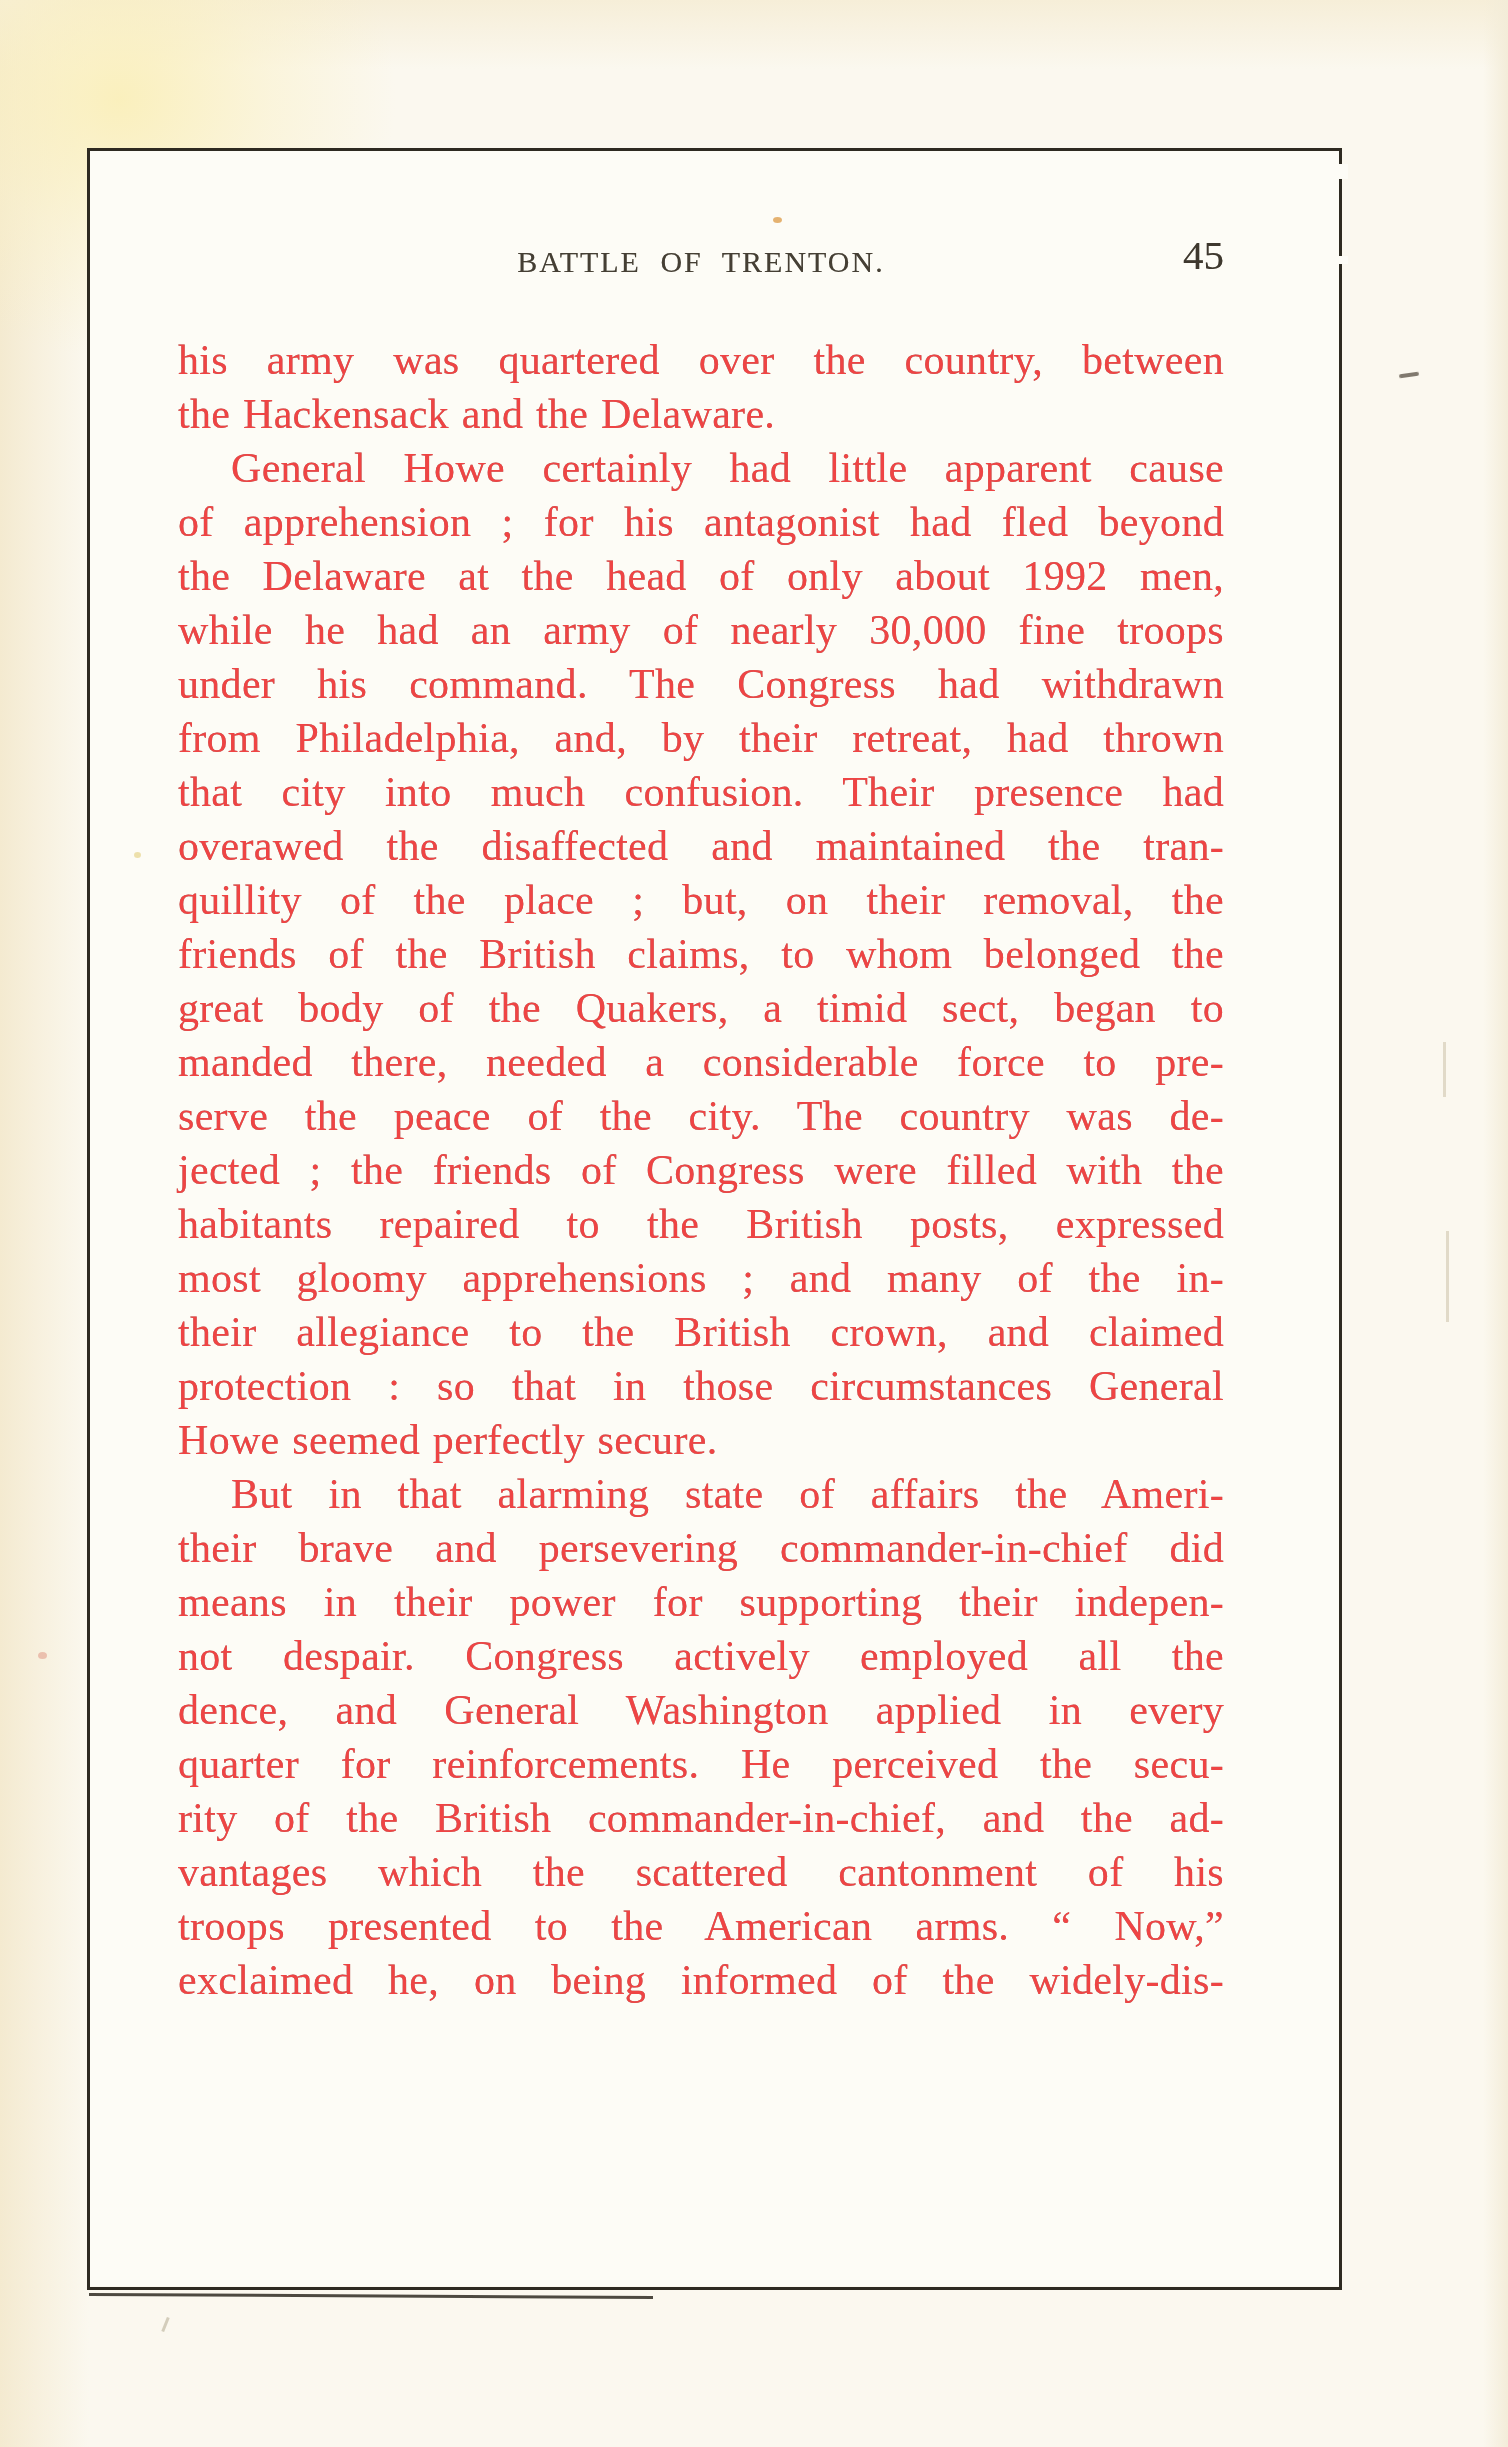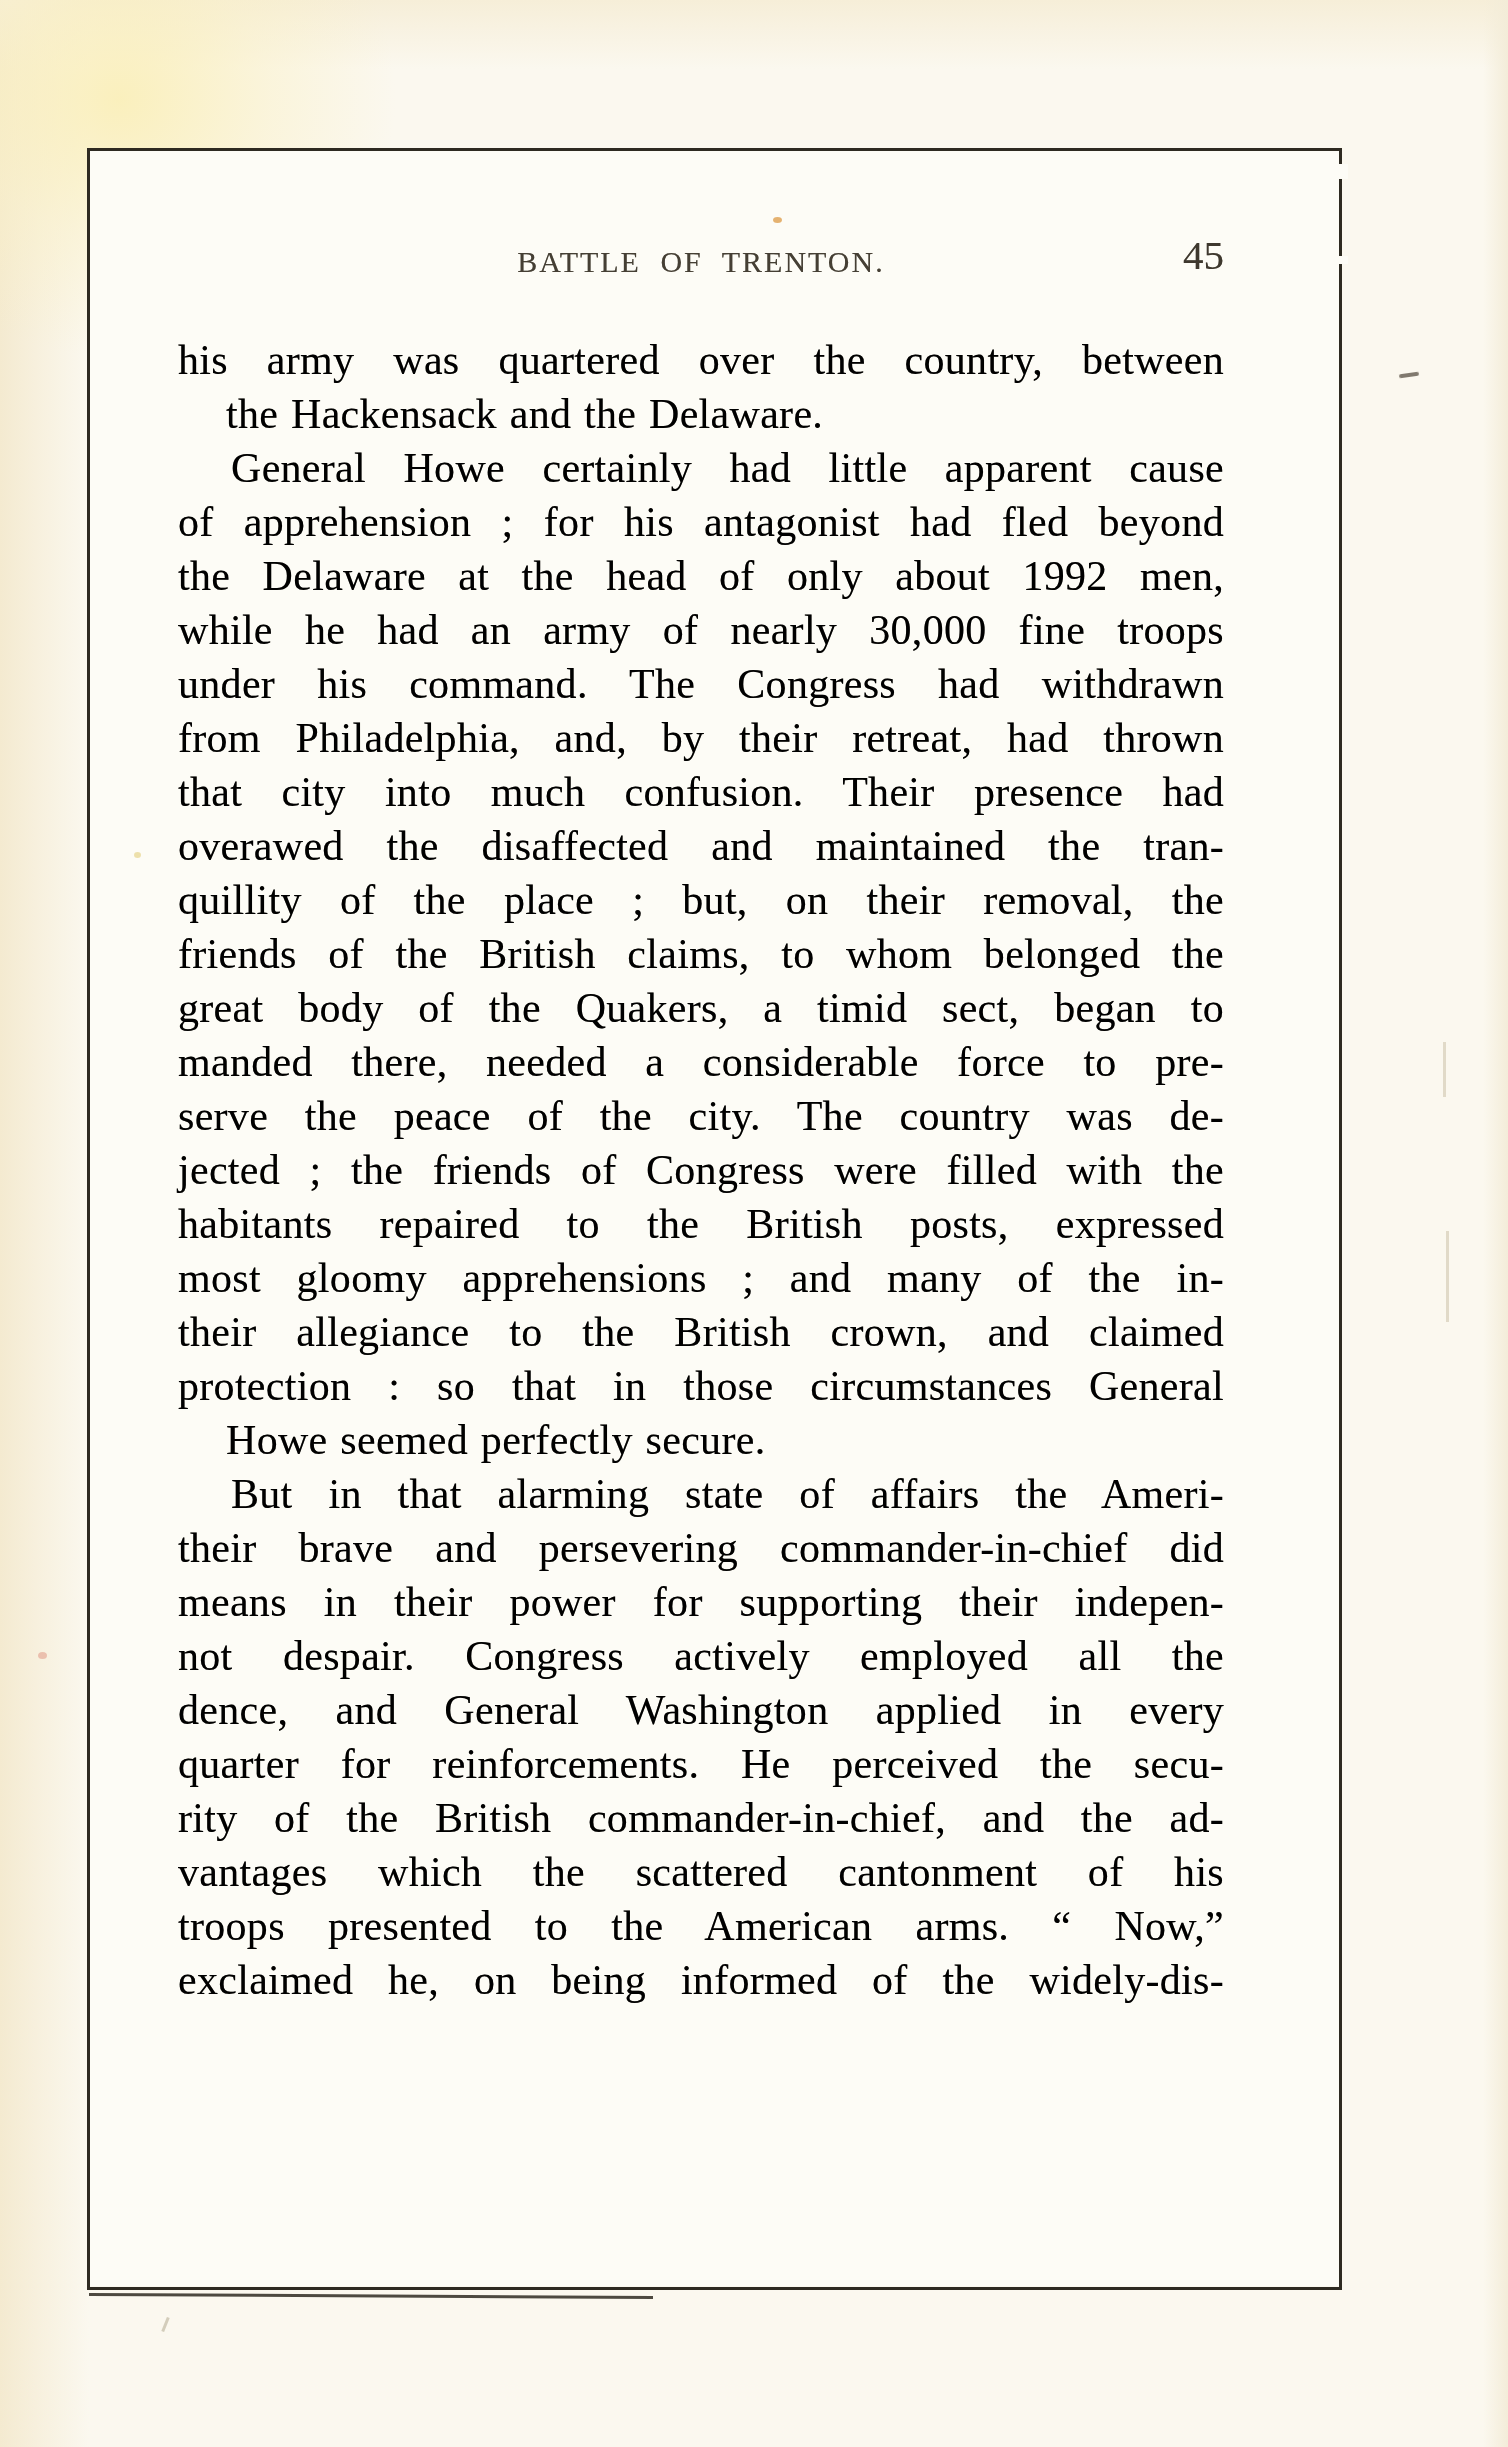--- a/index.html
+++ b/index.html
@@ -97,33 +97,32 @@
     color: #3e382e;
     text-shadow: 0 0 0.5px rgba(62,56,46,0.5);
   }
   
   .text-block {
     position: absolute;
     left: 178px; top: 333px;
     width: 1046px;
     font-size: 42px;
     line-height: 54px;
-    color: #000000;
+    color: #ef4444;
     word-spacing: 2px;
     letter-spacing: 0.3px;
     text-shadow: 0 0 0.6px rgba(62,56,46,0.55);
     hyphens: none;
   }
   .line {
     text-align: justify;
     text-align-last: justify;
   }
   .line.flush {
     text-align-last: left;
-    margin-left: 48px;
   }
   .line.indent {
     text-indent: 53px;
   }
   
   .speck { position: absolute; border-radius: 50%; }
   .speck.orange { left: 773px; top: 217px; width: 9px; height: 6px; background: #dd9a44; opacity: 0.75; filter: blur(0.5px); }
   .speck.pink   { left: 38px; top: 1652px; width: 9px; height: 7px; background: #e8b4a2; opacity: 0.8; filter: blur(0.6px); }
   .speck.yellow { left: 134px; top: 852px; width: 7px; height: 6px; background: #e5d284; opacity: 0.65; filter: blur(0.6px); }
   .mark-dash {

